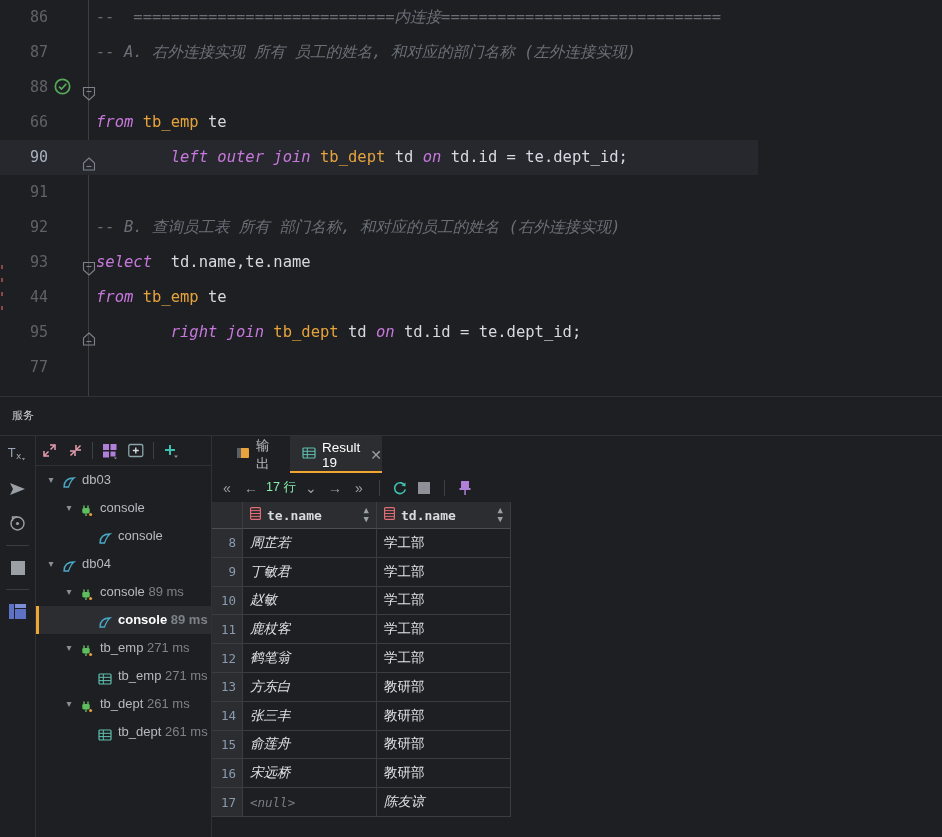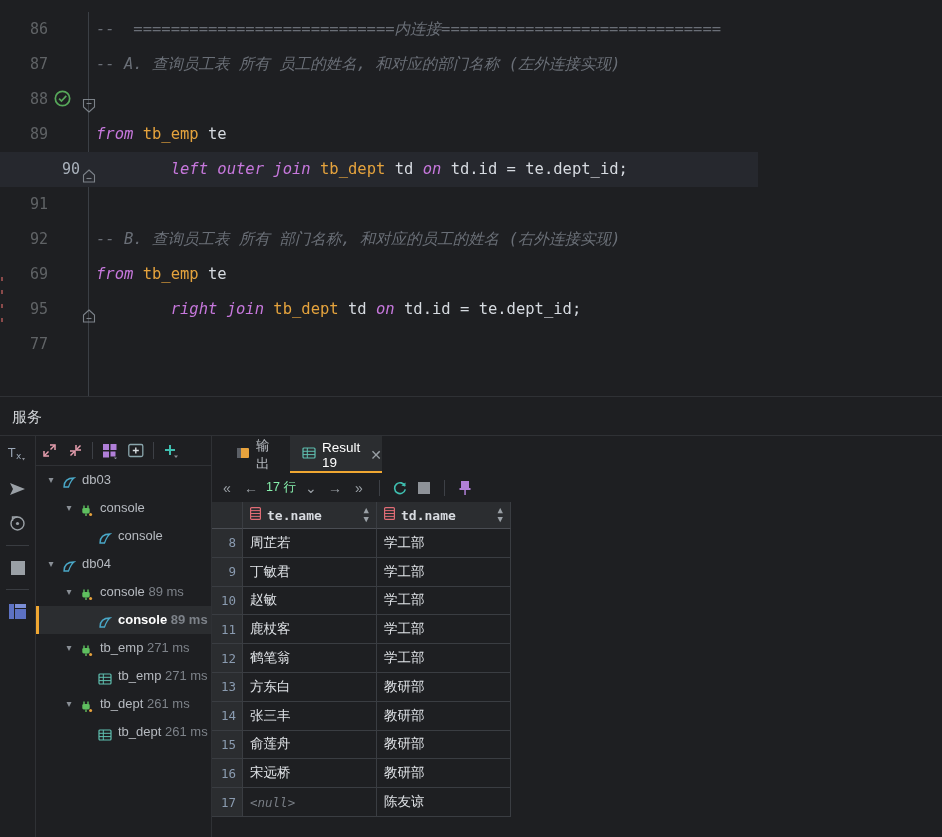--- a/index.html
+++ b/index.html
@@ -6,37 +6,37 @@
   html, body {
     width: 942px; height: 837px;
     background: #1e1f22;
     font-family: "Liberation Sans", sans-serif;
     overflow: hidden;
   }
   .app { position: relative; width: 942px; height: 837px; }
 
   
   .editor {
-    position: absolute; left: 0; top: 12px; width: 758px; height: 396px;
+    position: absolute; left: 0; top: 0; width: 758px; height: 396px;
     background: #1e1f22;
     font-family: "DejaVu Sans Mono", "Liberation Mono", monospace;
     font-size: 15.5px;
     overflow: hidden;
   }
   .edge-marks { position: absolute; left: 0; top: 0; width: 7px; height: 396px; }
   .line {
     position: relative; height: 35px; line-height: 35px;
     white-space: pre;
   }
   .line.hl { background: #26282e; }
   .lineno {
     position: absolute; left: 0; top: 0; width: 48px; text-align: right;
     color: #606366; font-size: 15px;
   }
-  .line.hl .lineno { color: #a9b1bb; margin-left: 32px; }
+  .line.hl .lineno { color: #a9b1bb; }
   .gutter-icon { position: absolute; left: 50px; top: 0; width: 24px; text-align: center; }
   .fold-rail {
     position: absolute; left: 88px; top: 0; width: 1px; height: 396px;
     background: #3b3f45;
   }
   .fold {
     position: absolute; left: 82px; top: 10px; width: 14px; height: 15px;
   }
   .code { position: absolute; left: 96px; top: 0; }
 
@@ -48,21 +48,21 @@
   .checkmark { display:inline-block; width:17px; height:17px; vertical-align:-3px; }
 
   
   .svc-header {
     position: absolute; left: 0; top: 396px; width: 942px; height: 39px;
     border-top: 1px solid #2f3135;
     background: #1e1f22;
   }
   .svc-title {
     position: absolute; left: 12px; top: 11px;
-    color: #cfd2d6; font-size: 15px;
+    color: #cfd2d6; font-size: 11px;
   }
 
   .svc-body {
     position: absolute; left: 0; top: 435px; width: 942px; height: 402px;
     border-top: 1px solid #2f3135;
     background: #1e1f22;
   }
 
   
   .vstrip {
@@ -140,21 +140,21 @@
     display: flex; align-items: center; justify-content: flex-end;
     padding-right: 6px; border-bottom: 1px solid #3a3d42; border-right: 1px solid #3a3d42;
   }
   .ghead .gnum { border-bottom: 1px solid #4a4d53; }
   .gcell {
     color: #dfe2e6; font-size: 13.5px; display: flex; align-items: center;
     padding-left: 7px; border-bottom: 1px solid #3a3d42; border-right: 1px solid #3a3d42;
     font-family: "DejaVu Sans", sans-serif;
     overflow: hidden;
   }
-  .gcell.c1 { width: 134px; }
+  .gcell.c1 { width: 134px; font-style: italic; }
   .gcell.c2 { width: 134px; }
   .gcell.null { color: #787d84; font-style: italic;
     font-family: "DejaVu Sans Mono", monospace; font-size: 12.5px; }
   .ghcell {
     display: flex; align-items: center; gap: 6px; padding-left: 7px;
     color: #d8dbe0; font-size: 13px; font-weight: bold;
     border-bottom: 1px solid #4a4d53; border-right: 1px solid #3a3d42;
     position: relative;
   }
   .ghcell.c1 { width: 134px; }
@@ -169,36 +169,40 @@
   <div class="editor">
     <div class="fold-rail"></div>
     <svg class="edge-marks" width="7" height="396">
       <rect x="1" y="265" width="2" height="4" fill="#8a4a4a"></rect>
       <rect x="1" y="278" width="2" height="4" fill="#8a4a4a"></rect>
       <rect x="1" y="292" width="2" height="4" fill="#8a4a4a"></rect>
       <rect x="1" y="306" width="2" height="4" fill="#8a4a4a"></rect>
     </svg>
     <div id="code-lines">
         <div class="line"><span class="lineno">86</span><span class="code"><span class="cm">--  ============================内连接==============================</span></span></div>
-        <div class="line"><span class="lineno">87</span><span class="code"><span class="cm">-- A. 查询员工表 所有 员工的姓名, 和对应的部门名称 (左外连接实现)</span></span></div>
+        <div class="line"><span class="lineno">87</span><span class="code"><span class="cm">-- A. 右外连接实现 所有 员工的姓名, 和对应的部门名称 (左外连接实现)</span></span></div>
         <div class="line"><span class="lineno">88</span><span class="gutter-icon"><svg class="checkmark" viewBox="0 0 18 18">
               <circle cx="9" cy="9" r="7.6" fill="none" stroke="#57a85a" stroke-width="1.8"></circle>
               <path d="M5.4 9.2 L7.9 11.7 L13 6.3" fill="none" stroke="#57a85a" stroke-width="1.8"></path>
             </svg></span><span class="fold"><svg width="14" height="16" viewBox="0 0 14 16">
               <path d="M1.5 1.5 L12.5 1.5 L12.5 9 L7 14 L1.5 9 Z" fill="none" stroke="#7c8289" stroke-width="1.1"></path>
               <path d="M4.5 5.5 L9.5 5.5" stroke="#7c8289" stroke-width="1.1"></path>
             </svg></span></div>
-        <div class="line"><span class="lineno">89</span><span class="code"><span class="kw">from</span><span class="tbl"> tb_emp</span><span class="id"> te</span></span></div>
+        <div class="line"><span class="lineno">66</span><span class="code"><span class="kw">from</span><span class="tbl"> tb_emp</span><span class="id"> te</span></span></div>
         <div class="line hl"><span class="lineno">90</span><span class="fold"><svg width="14" height="16" viewBox="0 0 14 16">
               <path d="M7 2 L12.5 7 L12.5 14 L1.5 14 L1.5 7 Z" fill="none" stroke="#7c8289" stroke-width="1.1"></path>
               <path d="M4.5 10.5 L9.5 10.5" stroke="#7c8289" stroke-width="1.1"></path>
             </svg></span><span class="code"><span class="id">        </span><span class="kw">left outer join</span><span class="tbl"> tb_dept</span><span class="id"> td </span><span class="kw">on</span><span class="id"> td.id = te.dept_id;</span></span></div>
         <div class="line"><span class="lineno">91</span><span class="code"><span class="id"></span></span></div>
         <div class="line"><span class="lineno">92</span><span class="code"><span class="cm">-- B. 查询员工表 所有 部门名称, 和对应的员工的姓名 (右外连接实现)</span></span></div>
-        <div class="line"><span class="lineno">69</span><span class="code"><span class="kw">from</span><span class="tbl"> tb_emp</span><span class="id"> te</span></span></div>
+        <div class="line"><span class="lineno">93</span><span class="fold"><svg width="14" height="16" viewBox="0 0 14 16">
+              <path d="M1.5 1.5 L12.5 1.5 L12.5 9 L7 14 L1.5 9 Z" fill="none" stroke="#7c8289" stroke-width="1.1"></path>
+              <path d="M4.5 5.5 L9.5 5.5" stroke="#7c8289" stroke-width="1.1"></path>
+            </svg></span><span class="code"><span class="kw">select</span><span class="id">  td.name,te.name</span></span></div>
+        <div class="line"><span class="lineno">44</span><span class="code"><span class="kw">from</span><span class="tbl"> tb_emp</span><span class="id"> te</span></span></div>
         <div class="line"><span class="lineno">95</span><span class="fold"><svg width="14" height="16" viewBox="0 0 14 16">
               <path d="M7 2 L12.5 7 L12.5 14 L1.5 14 L1.5 7 Z" fill="none" stroke="#7c8289" stroke-width="1.1"></path>
               <path d="M4.5 10.5 L9.5 10.5" stroke="#7c8289" stroke-width="1.1"></path>
             </svg></span><span class="code"><span class="id">        </span><span class="kw">right join</span><span class="tbl"> tb_dept</span><span class="id"> td </span><span class="kw">on</span><span class="id"> td.id = te.dept_id;</span></span></div>
         <div class="line"><span class="lineno">77</span><span class="code"><span class="id"></span></span></div>
       </div>
   </div>
 
   <div class="svc-header">
     <div class="svc-title">服务</div>

